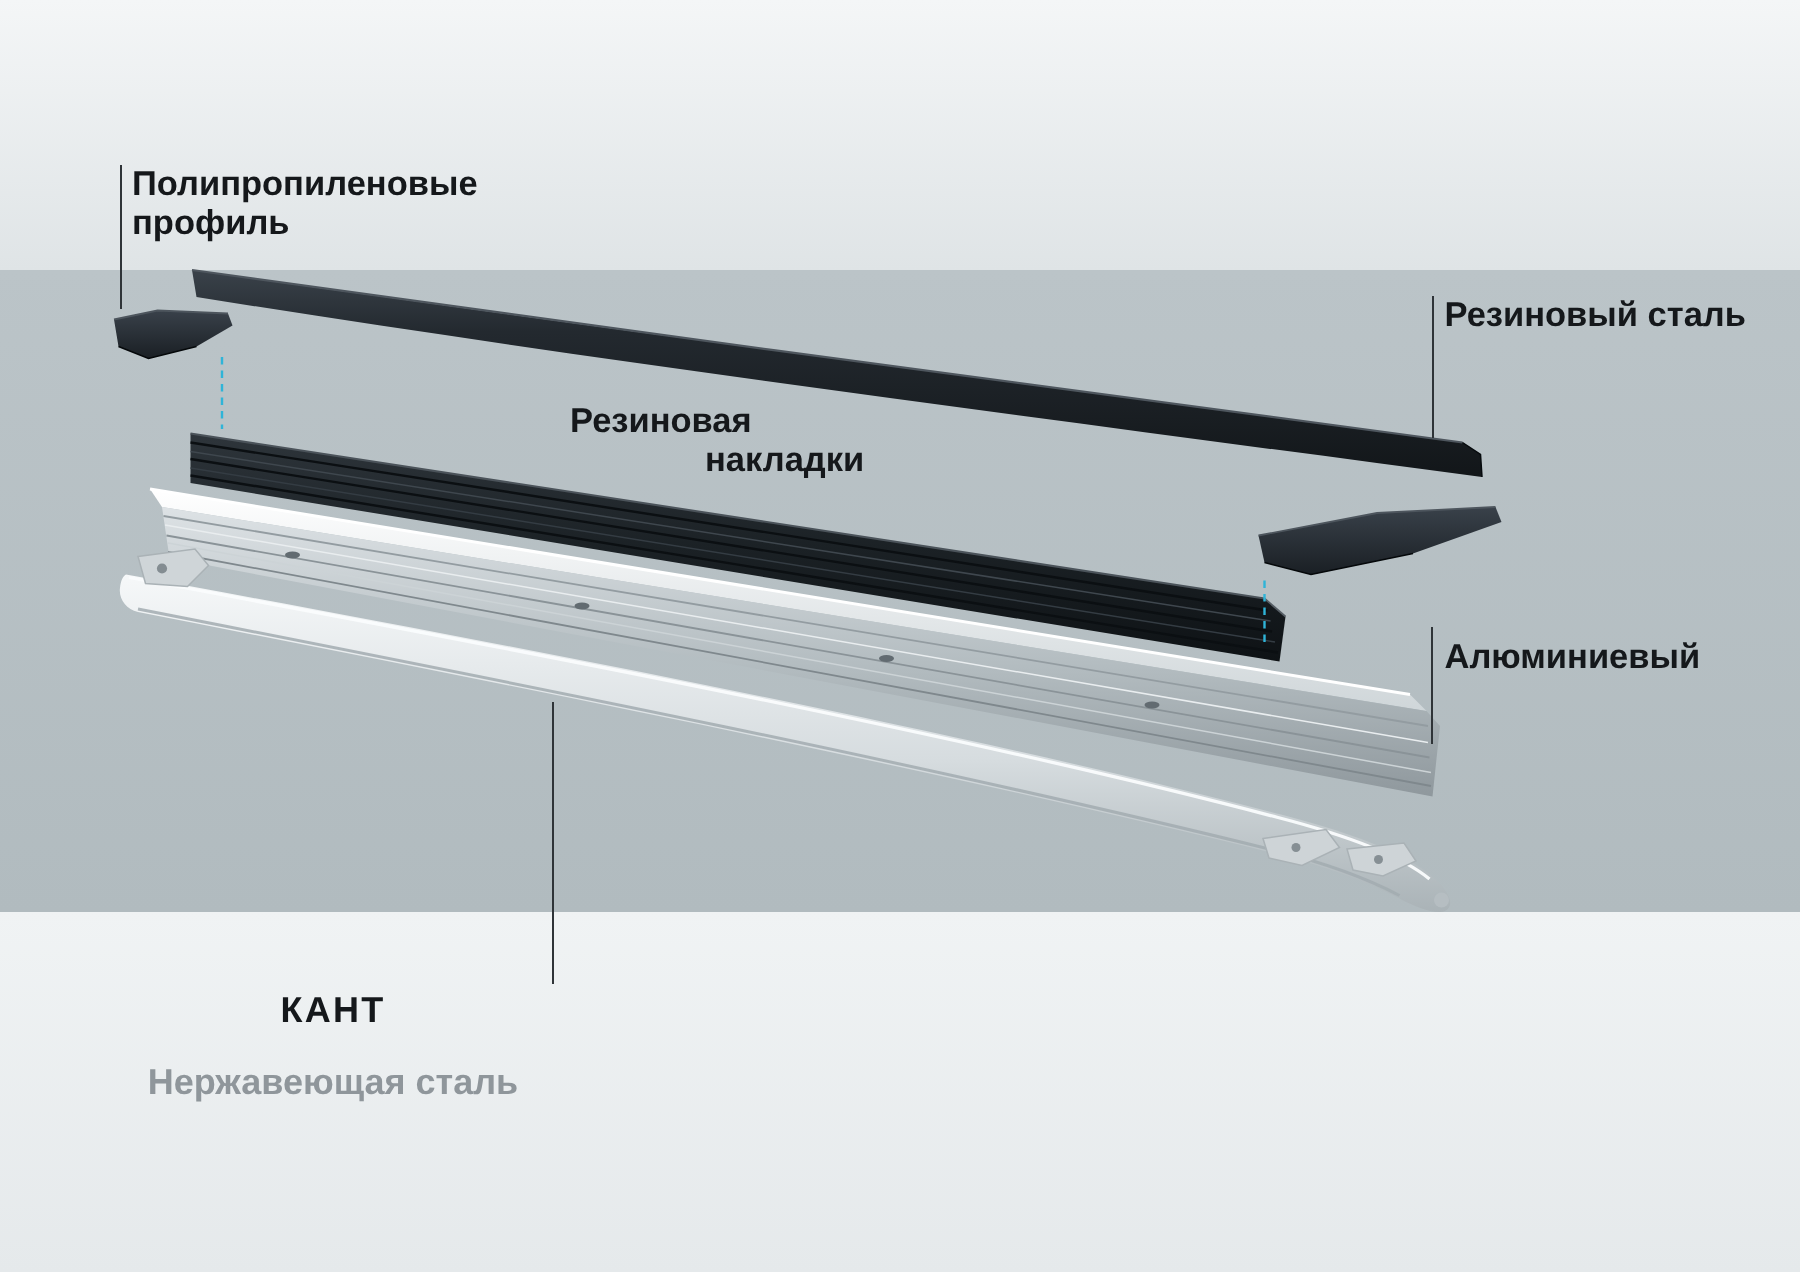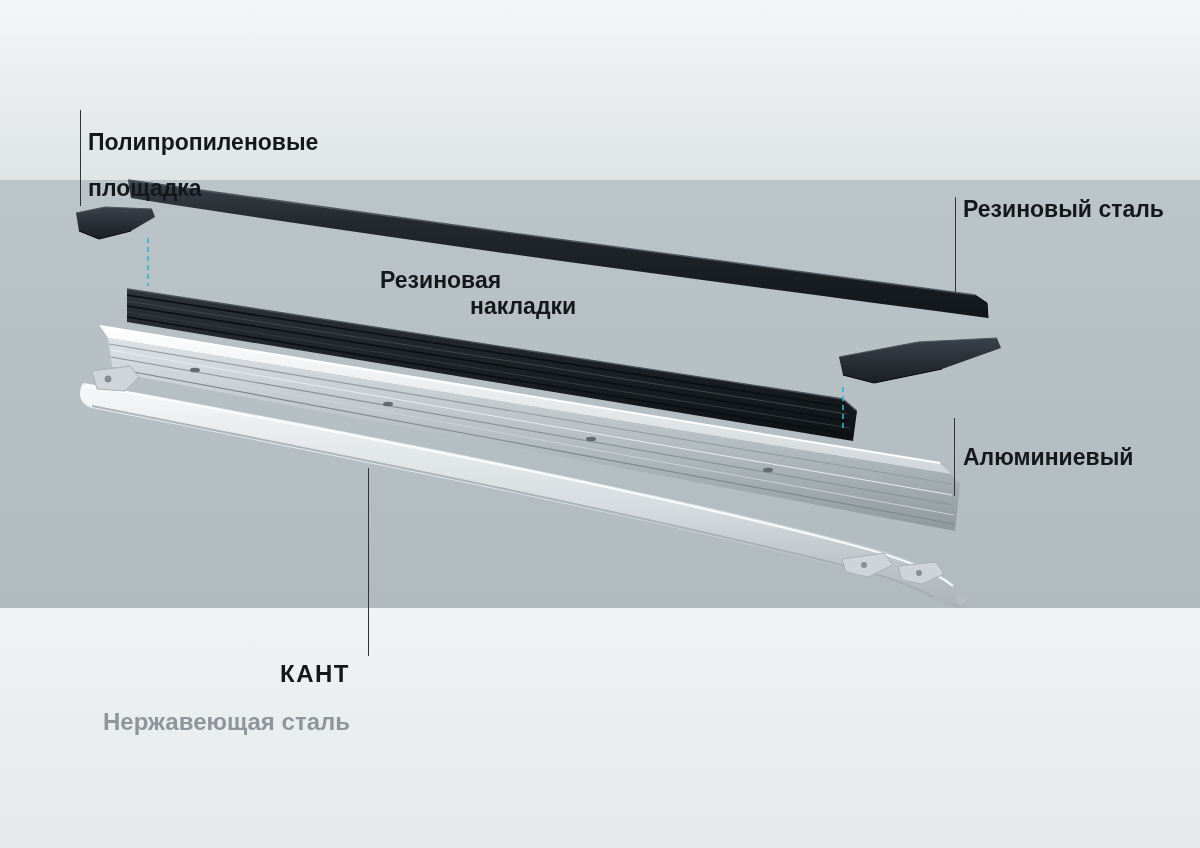--- a/index.html
+++ b/index.html
@@ -16,27 +16,27 @@
   }
   .band{position:absolute; left:0; width:100%;}
   .band-top{top:0; height:180px; background:linear-gradient(180deg,var(--band-top-start),var(--band-top-end));}
   .band-mid{top:180px; height:428px; background:linear-gradient(180deg,var(--band-mid-start),var(--band-mid-end));}
   .band-bottom{top:608px; height:240px; background:linear-gradient(180deg,var(--band-bottom-start),var(--band-bottom-end));}
   svg.scene{position:absolute; inset:0; width:1200px; height:848px; display:block;}
   .label{
     position:absolute; font-weight:bold; font-size:23px; line-height:26px;
     color:var(--label-text); white-space:nowrap;
   }
-  .label span{display:block;margin-top:20px;}
+  .label span{display:block;}
   .label-pp{left:88px; top:109px;}
   .label-edge{left:963px; top:196px;}
   .label-pad-1{left:380px; top:267px;}
   .label-pad-2{left:470px; top:293px;}
   .label-alu{left:963px; top:424px;}
-  .kant-block{position:absolute; left:58px; top:660px; width:292px; text-align:right;}
+  .kant-block{position:absolute; left:76px; top:660px; width:292px; text-align:center;}
   .kant-title{font-weight:bold; font-size:24px; letter-spacing:1.5px; color:var(--label-text);}
   .kant-sub{font-weight:bold; font-size:24px; margin-top:20px; color:var(--subtitle-text); white-space:nowrap;}
 </style>
 </head>
 <body>
 
 <div class="stage">
 
   <div class="band band-top"></div>
   <div class="band band-mid"></div>
@@ -154,21 +154,21 @@
     <g style="stroke:var(--leader-line)" stroke-width="1.2" shape-rendering="crispEdges">
       <line x1="80.5" y1="110" x2="80.5" y2="206"></line>
       <line x1="955.5" y1="197" x2="955.5" y2="292"></line>
       <line x1="954.5" y1="418" x2="954.5" y2="496"></line>
       <line x1="368.5" y1="468" x2="368.5" y2="656"></line>
     </g>
   </svg>
 
   <div class="label label-pp">
     <span>Полипропиленовые</span>
-    <span>площадка</span>
+    <span>профиль</span>
   </div>
 
   <div class="label label-edge">Резиновый сталь</div>
 
   <div class="label label-pad-1">Резиновая</div>
   <div class="label label-pad-2">накладки</div>
 
   <div class="label label-alu">
     <span>Алюминиевый</span>
   </div>

